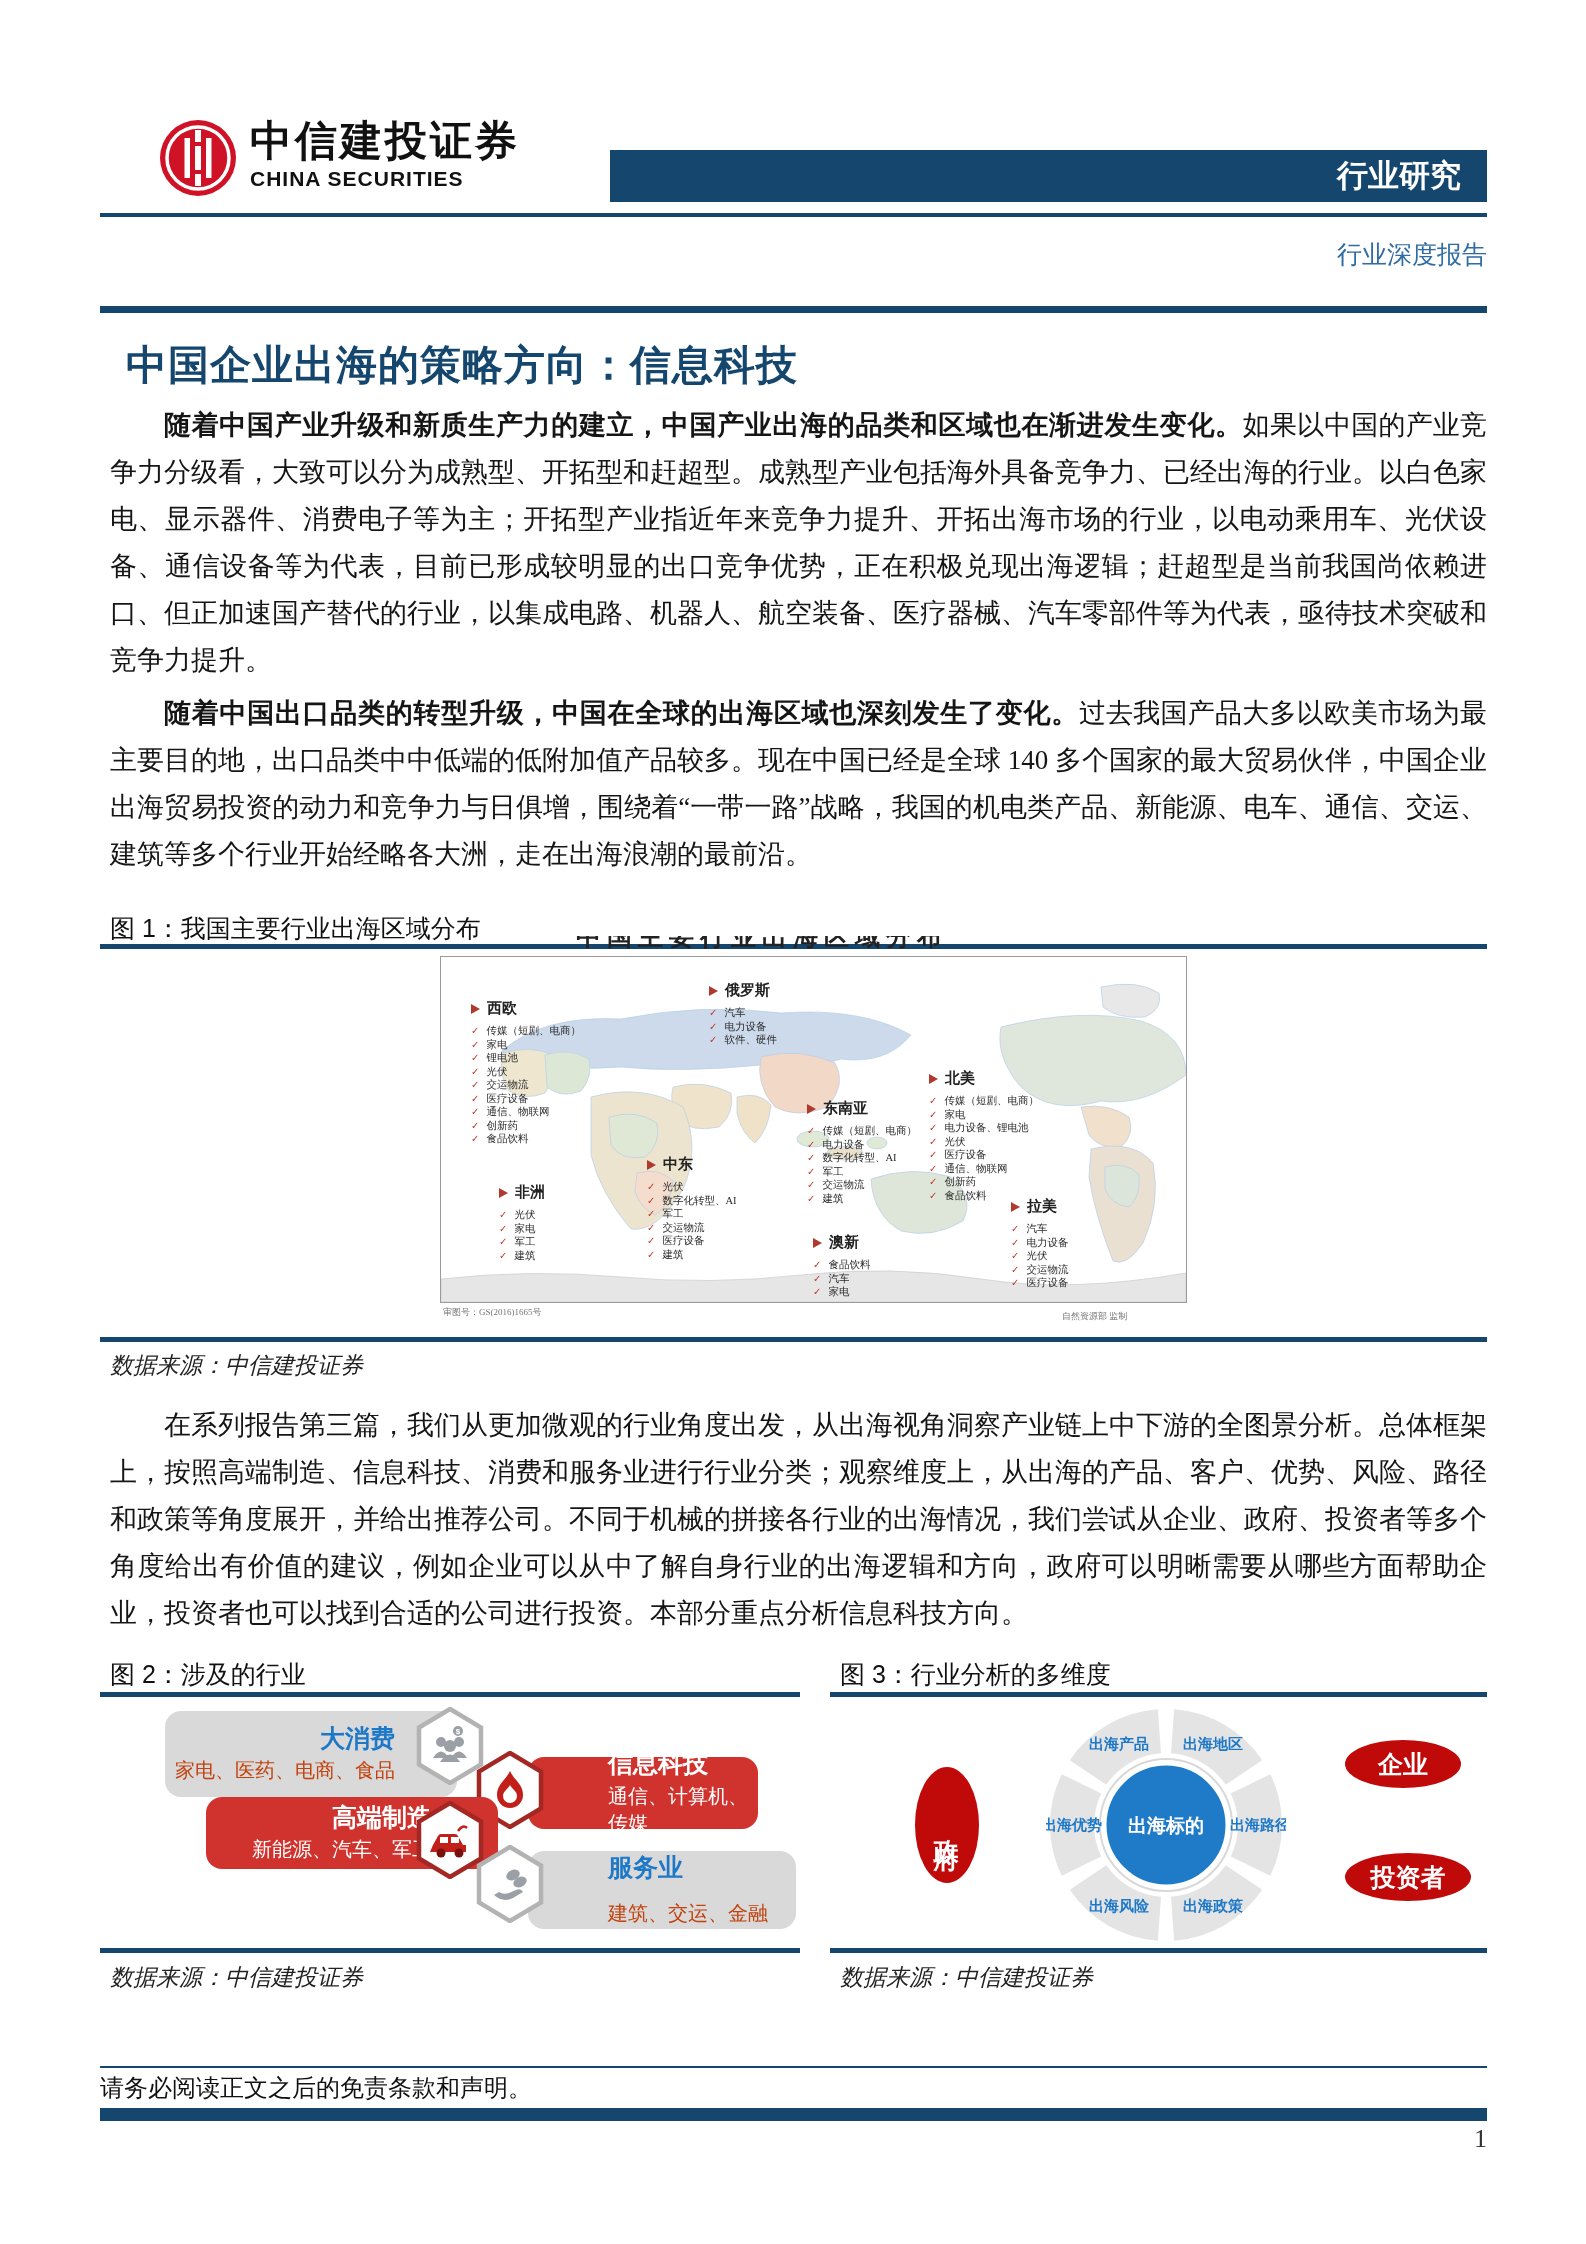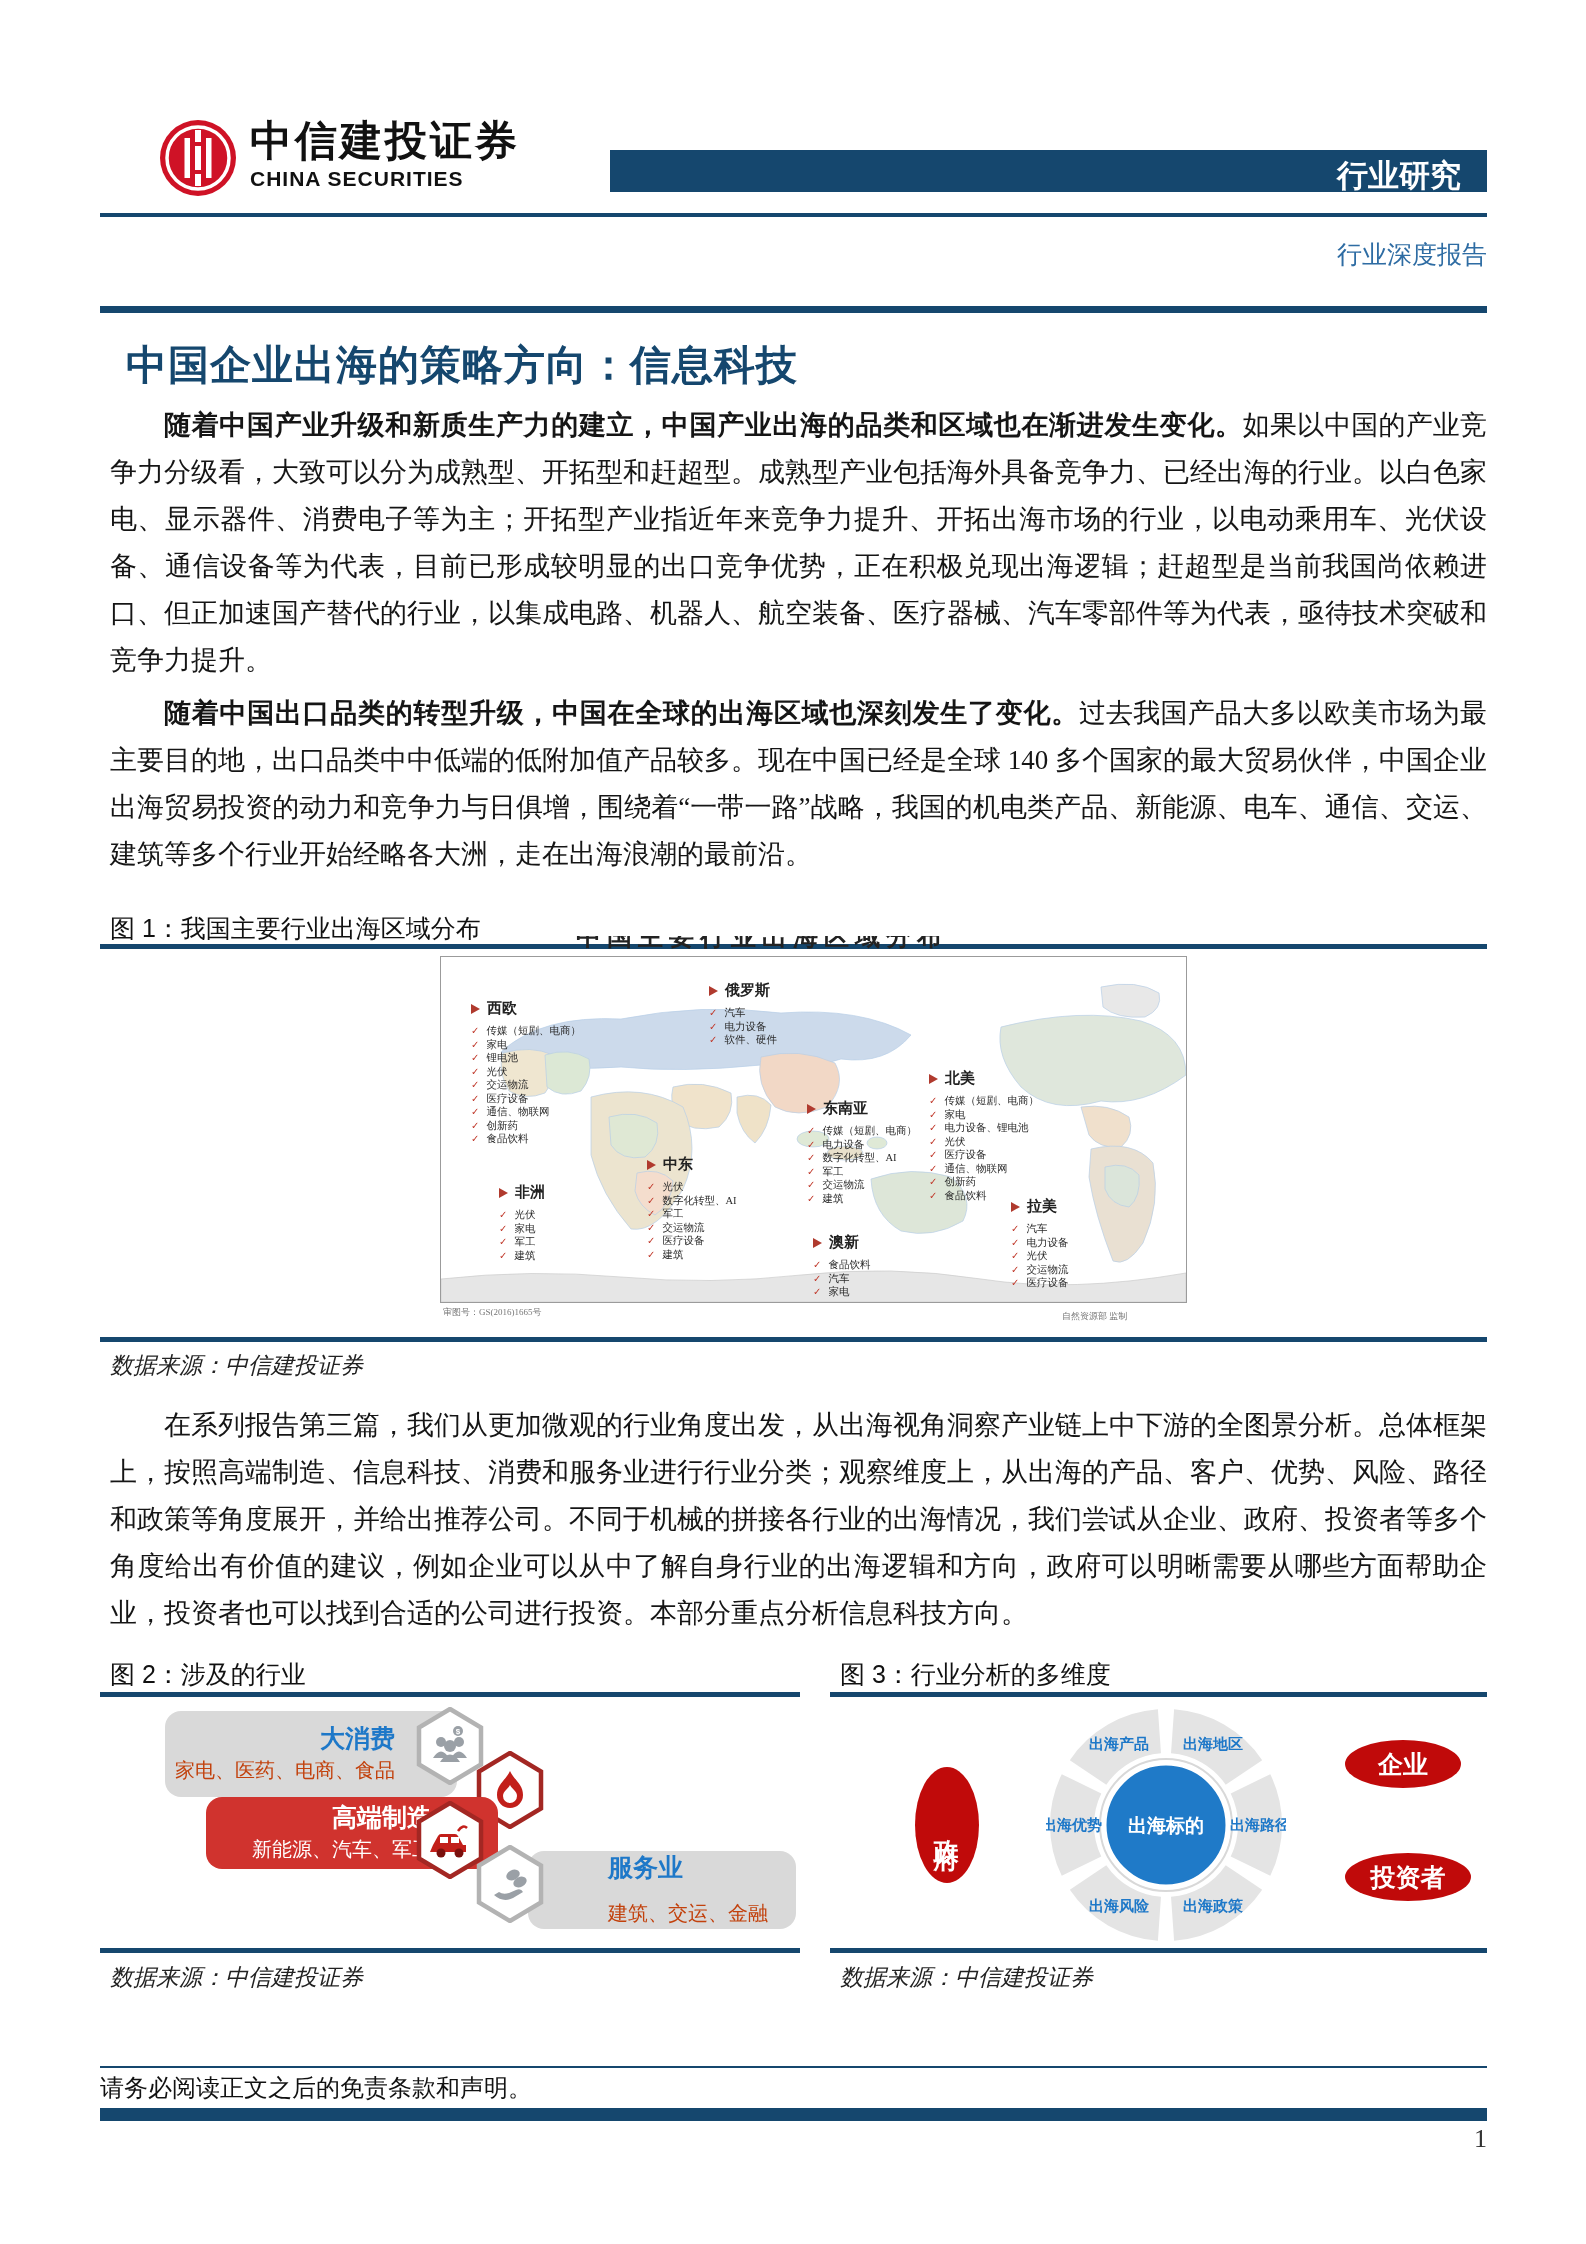--- a/index.html
+++ b/index.html
@@ -3,21 +3,21 @@
 <meta charset="utf-8">
 <style>
   html,body{margin:0;padding:0;background:#888;}
   #page{position:relative;width:1586px;height:2244px;background:#ffffff;margin:0 auto;overflow:hidden;
         font-family:"Liberation Serif","DejaVu Serif",serif;color:#151515;}
   .abs{position:absolute;}
   .rule{position:absolute;background:#15476e;}
   
   #logo-cn{font-family:"Liberation Sans","DejaVu Sans",sans-serif;font-weight:bold;font-size:42px;letter-spacing:3px;color:#111;line-height:1;}
   #logo-en{font-family:"Liberation Sans","DejaVu Sans",sans-serif;font-weight:bold;font-size:21px;letter-spacing:1px;color:#111;line-height:1;margin-top:6px;}
-  #banner{position:absolute;left:610px;top:150px;width:877px;height:42px;background:#15476e;
+  #banner{position:absolute;left:610px;top:150px;width:877px;height:52px;background:#15476e;
           color:#fff;font-family:"Liberation Sans","DejaVu Sans",sans-serif;font-weight:bold;font-size:31px;
           line-height:52px;text-align:right;padding-right:26px;box-sizing:border-box;}
   #report-type{position:absolute;right:99px;top:238px;font-size:25px;color:#2e6ca3;font-family:"Liberation Sans","DejaVu Sans",sans-serif;}
   
   #doc-title{position:absolute;left:110px;top:322px;font-family:"Liberation Sans","DejaVu Sans",sans-serif;
              font-weight:bold;font-size:41px;color:#15476e;letter-spacing:1px;}
   .para{position:absolute;left:110px;width:1377px;font-size:27px;line-height:47px;text-align:justify;text-indent:2em;}
   .para b{letter-spacing:0.5px;}
   
   .fig-label{position:absolute;font-family:"Liberation Sans","DejaVu Sans",sans-serif;font-weight:normal;font-size:25px;color:#111;}
@@ -366,20 +366,24 @@
                 <circle cx="31" cy="18" r="5"></circle>
                 <path d="M23,34 q8,-13 16,0 z"></path>
                 <circle cx="22" cy="22" r="6"></circle>
                 <path d="M12,38 q10,-15 20,0 z"></path>
                 <circle cx="30" cy="7" r="5"></circle>
                 <text x="30" y="10" text-anchor="middle" font-size="8" fill="#fff" font-family="Liberation Sans,sans-serif" font-weight="bold">$</text>
               </g>
             </svg>
           </g>
         </svg></div>
+      <div class="sector-box sec-red" style="left: 418px; top: 52px; width: 230px; height: 72px; text-align: left; padding-left: 80px;">
+        <div class="s-title">信息科技</div>
+        <div class="s-sub">通信、计算机、传媒</div>
+      </div>
       <div class="hex" style="left: 366px; top: 46px;"><svg width="68" height="78" viewBox="0 0 68 78">
           <polygon points="34,2 65,20.5 65,57.5 34,76 3,57.5 3,20.5" fill="#ffffff" stroke="#a32723" stroke-width="4.5"></polygon>
           <g transform="translate(12,17)">
             <svg width="44" height="44" viewBox="0 0 44 44">
               <path d="M22,3 C26,12 35,16 35,27 a13,13 0 1,1 -26,0 C9,16 18,12 22,3 Z" fill="#c21f1a"></path>
               <path d="M22,17 C24,21 29,23 29,28 a7,7 0 1,1 -14,0 C15,23 20,21 22,17 Z" fill="#ffffff"></path>
             </svg>
           </g>
         </svg></div>
       <div class="sector-box sec-red" style="left: 96px; top: 92px; width: 292px; height: 72px; text-align: right; padding-right: 66px;">

